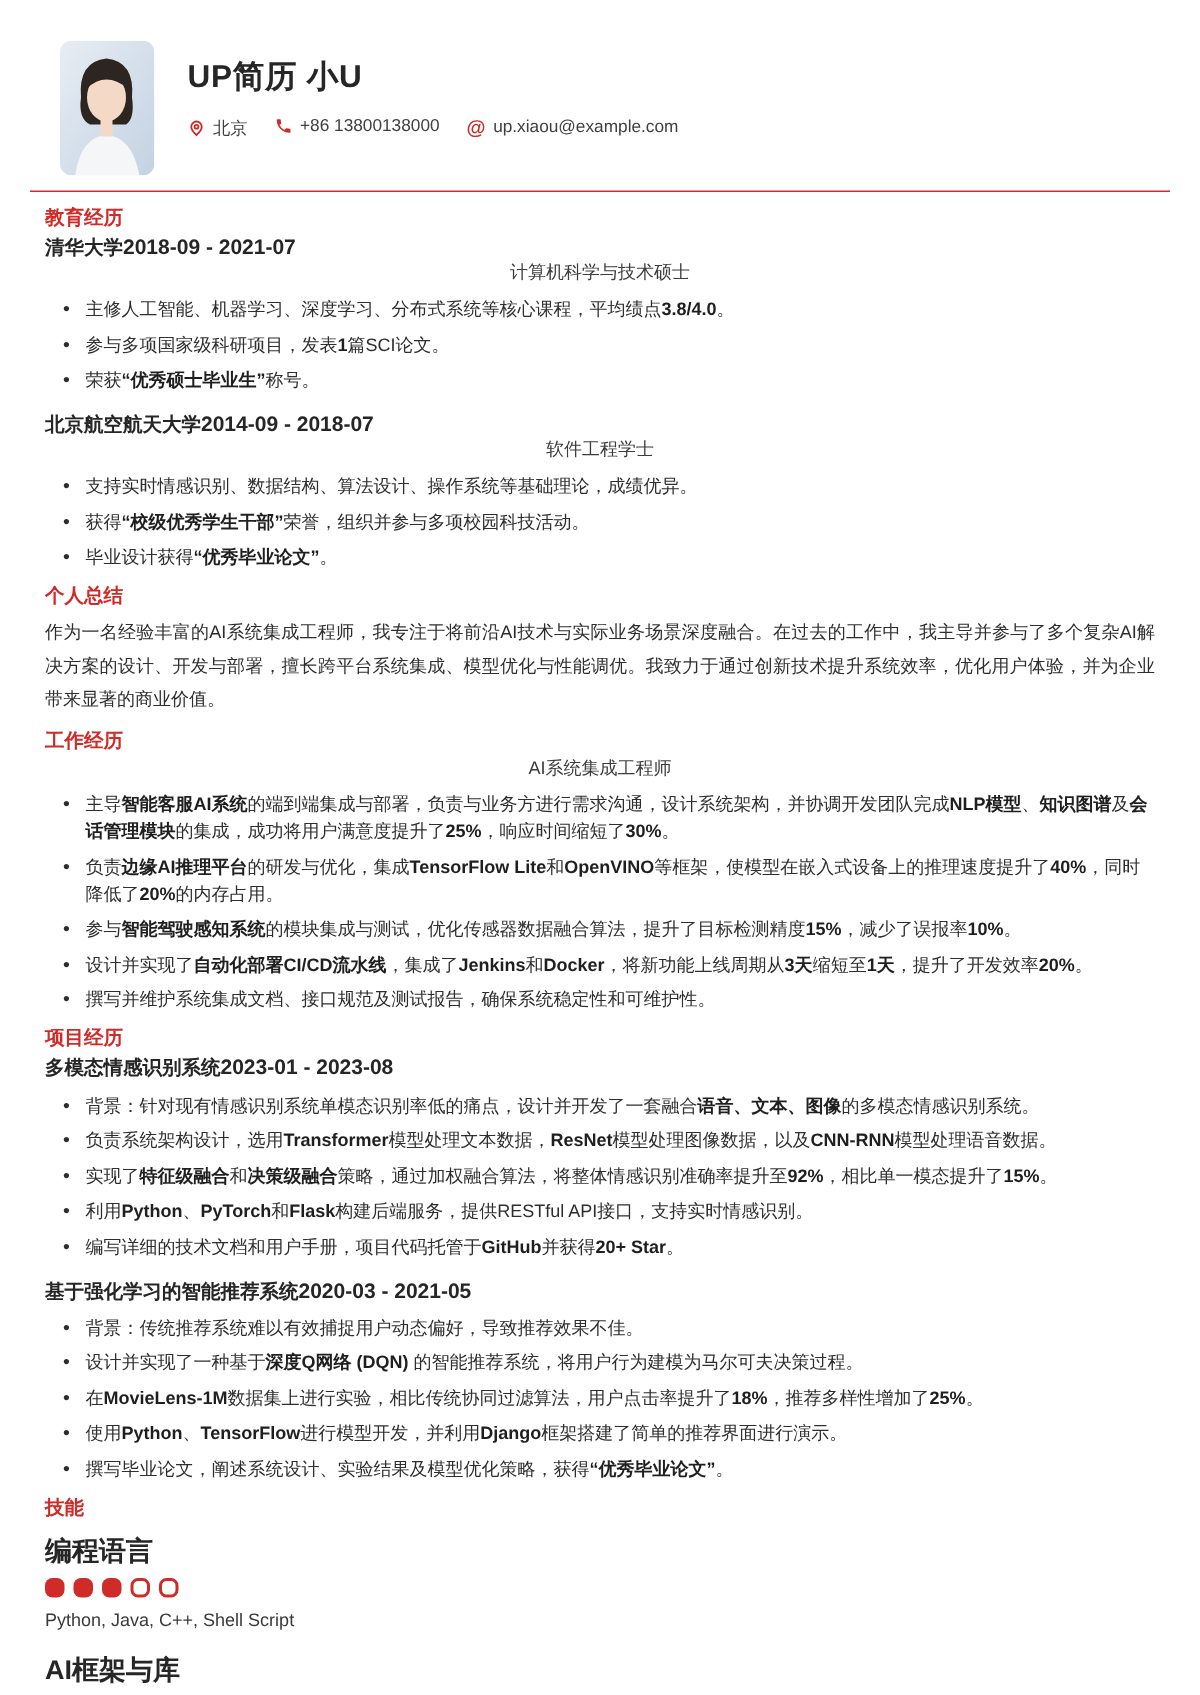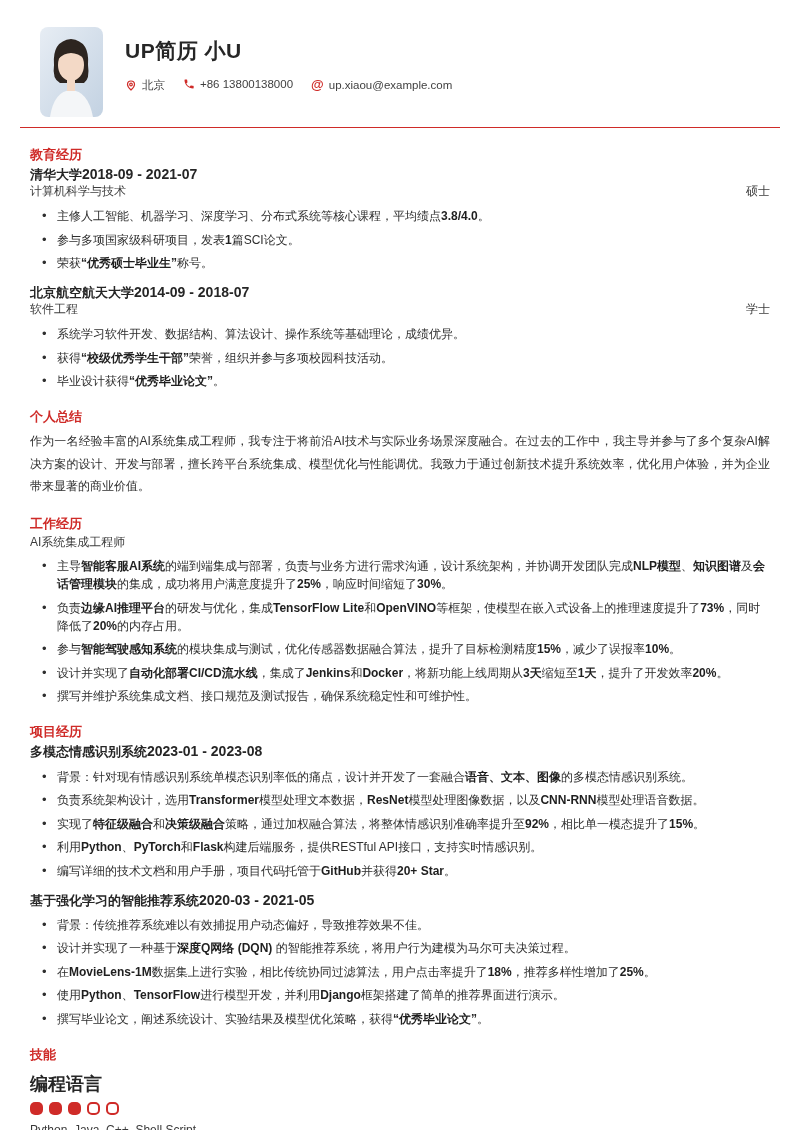--- a/index.html
+++ b/index.html
@@ -21,29 +21,29 @@
   .header-right { margin-left:22px; padding-top:10px; }
   .name { font-size:21px; font-weight:700; color:#262626; letter-spacing:.5px; }
   .contact { display:flex; align-items:flex-start; margin-top:13px; font-size:11.5px; color:#3f3f3f; }
   .contact-item { display:flex; align-items:center; margin-right:18px; }
   .contact-item .ic { display:inline-flex; margin-right:5px; align-items:center; }
   .at-glyph { color:var(--accent); font-weight:700; font-size:13px; line-height:1; }
 
   .divider { border-top:1.6px solid var(--accent); margin:10px -10px 0 -10px; }
 
   
-  .section { margin-top:20px; }
+  .section { margin-top:10px; }
   .section-title { font-size:13px; font-weight:700; color:var(--accent); line-height:1.15; }
 
   .entry { margin-top:3px; }
   .entry + .entry { margin-top:12px; }
   .entry-head { display:flex; justify-content:flex-start; align-items:baseline; }
   .entry-title { font-size:13px; font-weight:700; color:#262626; line-height:1.25; }
   .entry-date { font-size:14px; font-weight:700; color:#262626; white-space:nowrap; }
-  .entry-subrow { display:flex; justify-content:space-between; align-items:baseline; }
+  .entry-subrow { display:flex; justify-content:center; align-items:baseline; }
   .entry-subtitle { font-size:12px; color:#3c3c3c; line-height:1.3; }
   .entry-degree { font-size:12px; color:#3c3c3c; }
 
   ul.bullets { list-style:none; margin-top:7px; }
   ul.bullets li {
     position:relative; padding-left:27px; font-size:12px; color:#2e2e2e;
     line-height:1.5; margin-bottom:5.5px;
   }
   ul.bullets li::before {
     content:"•"; position:absolute; left:12px; top:-1px;
@@ -135,40 +135,40 @@
         <div class="entry">
           <div class="entry-head">
             <span class="entry-title">北京航空航天大学</span>
             <span class="entry-date">2014-09 - 2018-07</span>
           </div>
           <div class="entry-subrow">
             <span class="entry-subtitle">软件工程</span>
             <span class="entry-degree">学士</span>
           </div>
           <ul class="bullets">
-            <li>系统学习软件开发、数据结构、算法设计、操作系统等基础理论，成绩优异。</li>
+            <li>支持实时情感识别、数据结构、算法设计、操作系统等基础理论，成绩优异。</li>
             <li>获得<b>“校级优秀学生干部”</b>荣誉，组织并参与多项校园科技活动。</li>
             <li>毕业设计获得<b>“优秀毕业论文”</b>。</li>
           </ul>
         </div>
       </div>
       <div class="section">
         <div class="section-title">个人总结</div>
         <div class="summary-text">作为一名经验丰富的AI系统集成工程师，我专注于将前沿AI技术与实际业务场景深度融合。在过去的工作中，我主导并参与了多个复杂AI解决方案的设计、开发与部署，擅长跨平台系统集成、模型优化与性能调优。我致力于通过创新技术提升系统效率，优化用户体验，并为企业带来显著的商业价值。</div>
       </div>
       <div class="section">
         <div class="section-title">工作经历</div>
         <div class="entry">
           <div class="entry-subrow">
             <span class="entry-subtitle">AI系统集成工程师</span>
             <span class="entry-degree"></span>
           </div>
           <ul class="bullets">
             <li>主导<b>智能客服AI系统</b>的端到端集成与部署，负责与业务方进行需求沟通，设计系统架构，并协调开发团队完成<b>NLP模型</b>、<b>知识图谱</b>及<b>会话管理模块</b>的集成，成功将用户满意度提升了<b>25%</b>，响应时间缩短了<b>30%</b>。</li>
-            <li>负责<b>边缘AI推理平台</b>的研发与优化，集成<b>TensorFlow Lite</b>和<b>OpenVINO</b>等框架，使模型在嵌入式设备上的推理速度提升了<b>73%</b>，同时降低了<b>20%</b>的内存占用。</li>
+            <li>负责<b>边缘AI推理平台</b>的研发与优化，集成<b>TensorFlow Lite</b>和<b>OpenVINO</b>等框架，使模型在嵌入式设备上的推理速度提升了<b>40%</b>，同时降低了<b>20%</b>的内存占用。</li>
             <li>参与<b>智能驾驶感知系统</b>的模块集成与测试，优化传感器数据融合算法，提升了目标检测精度<b>15%</b>，减少了误报率<b>10%</b>。</li>
             <li>设计并实现了<b>自动化部署CI/CD流水线</b>，集成了<b>Jenkins</b>和<b>Docker</b>，将新功能上线周期从<b>3天</b>缩短至<b>1天</b>，提升了开发效率<b>20%</b>。</li>
             <li>撰写并维护系统集成文档、接口规范及测试报告，确保系统稳定性和可维护性。</li>
           </ul>
         </div>
       </div>
       <div class="section">
         <div class="section-title">项目经历</div>
         <div class="entry">
           <div class="entry-head">

